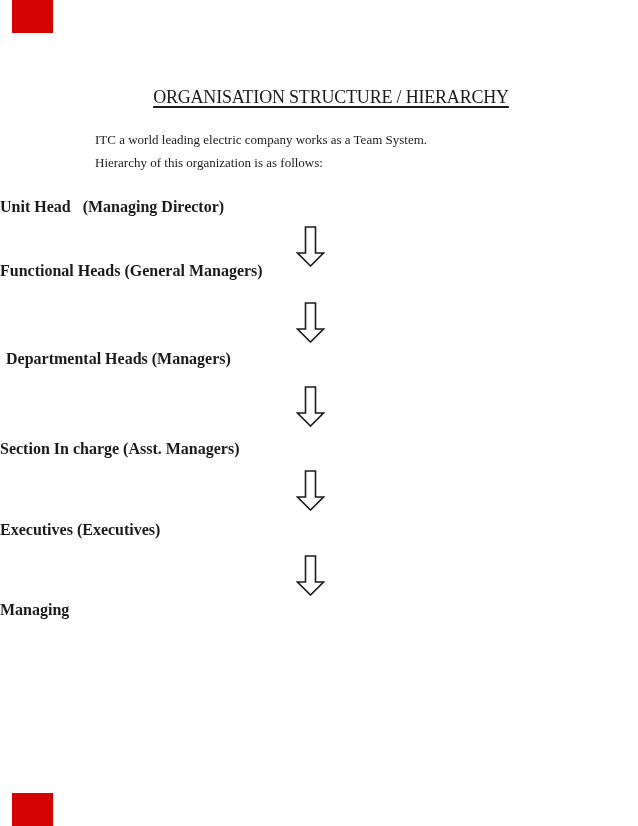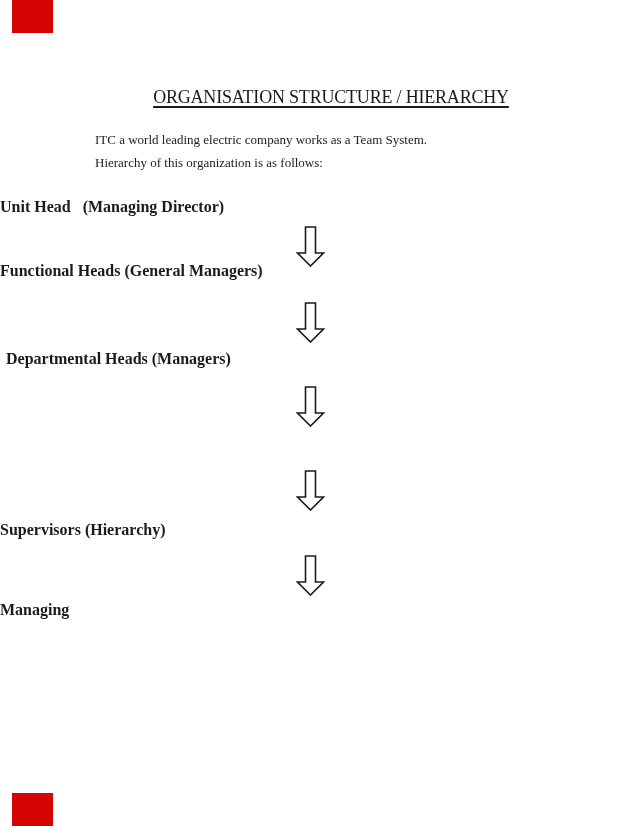--- a/index.html
+++ b/index.html
@@ -109,28 +109,29 @@
   </div>
 
   <div class="level-label lvl2">Departmental Heads (Managers)</div>
 
   <div class="down-arrow arr2">
     <svg viewBox="0 0 29 41" xmlns="http://www.w3.org/2000/svg">
       <polygon points="9.5,1 19.5,1 19.5,27 27.5,27 14.5,40 1.5,27 9.5,27" fill="#ffffff" stroke="#1b1b1b" stroke-width="1.6" stroke-linejoin="miter"></polygon>
     </svg>
   </div>
 
+  <div class="level-label lvl3">Section In charge (Asst. Managers)</div>
 
   <div class="down-arrow arr3">
     <svg viewBox="0 0 29 41" xmlns="http://www.w3.org/2000/svg">
       <polygon points="9.5,1 19.5,1 19.5,27 27.5,27 14.5,40 1.5,27 9.5,27" fill="#ffffff" stroke="#1b1b1b" stroke-width="1.6" stroke-linejoin="miter"></polygon>
     </svg>
   </div>
 
-  <div class="level-label lvl4">Supervisors (Hierarchy)</div>
+  <div class="level-label lvl4">Executives (Executives)</div>
 
   <div class="down-arrow arr4">
     <svg viewBox="0 0 29 41" xmlns="http://www.w3.org/2000/svg">
       <polygon points="9.5,1 19.5,1 19.5,27 27.5,27 14.5,40 1.5,27 9.5,27" fill="#ffffff" stroke="#1b1b1b" stroke-width="1.6" stroke-linejoin="miter"></polygon>
     </svg>
   </div>
 
   <div class="level-label lvl5">Managing</div>
 
 </div>

